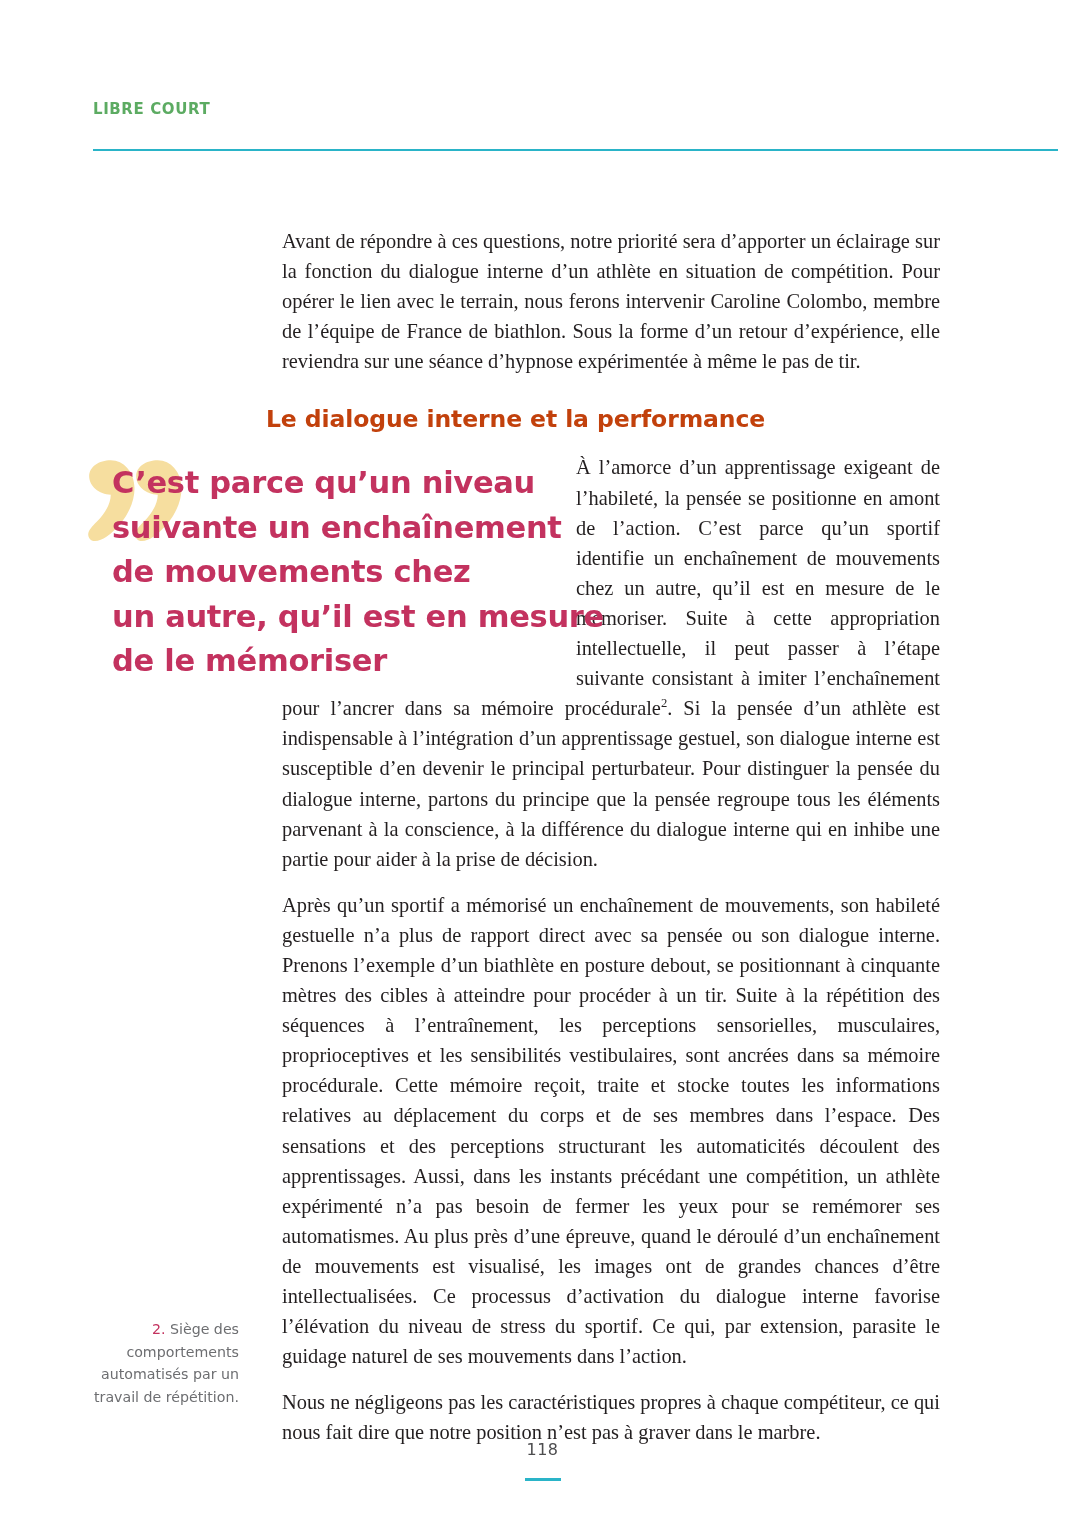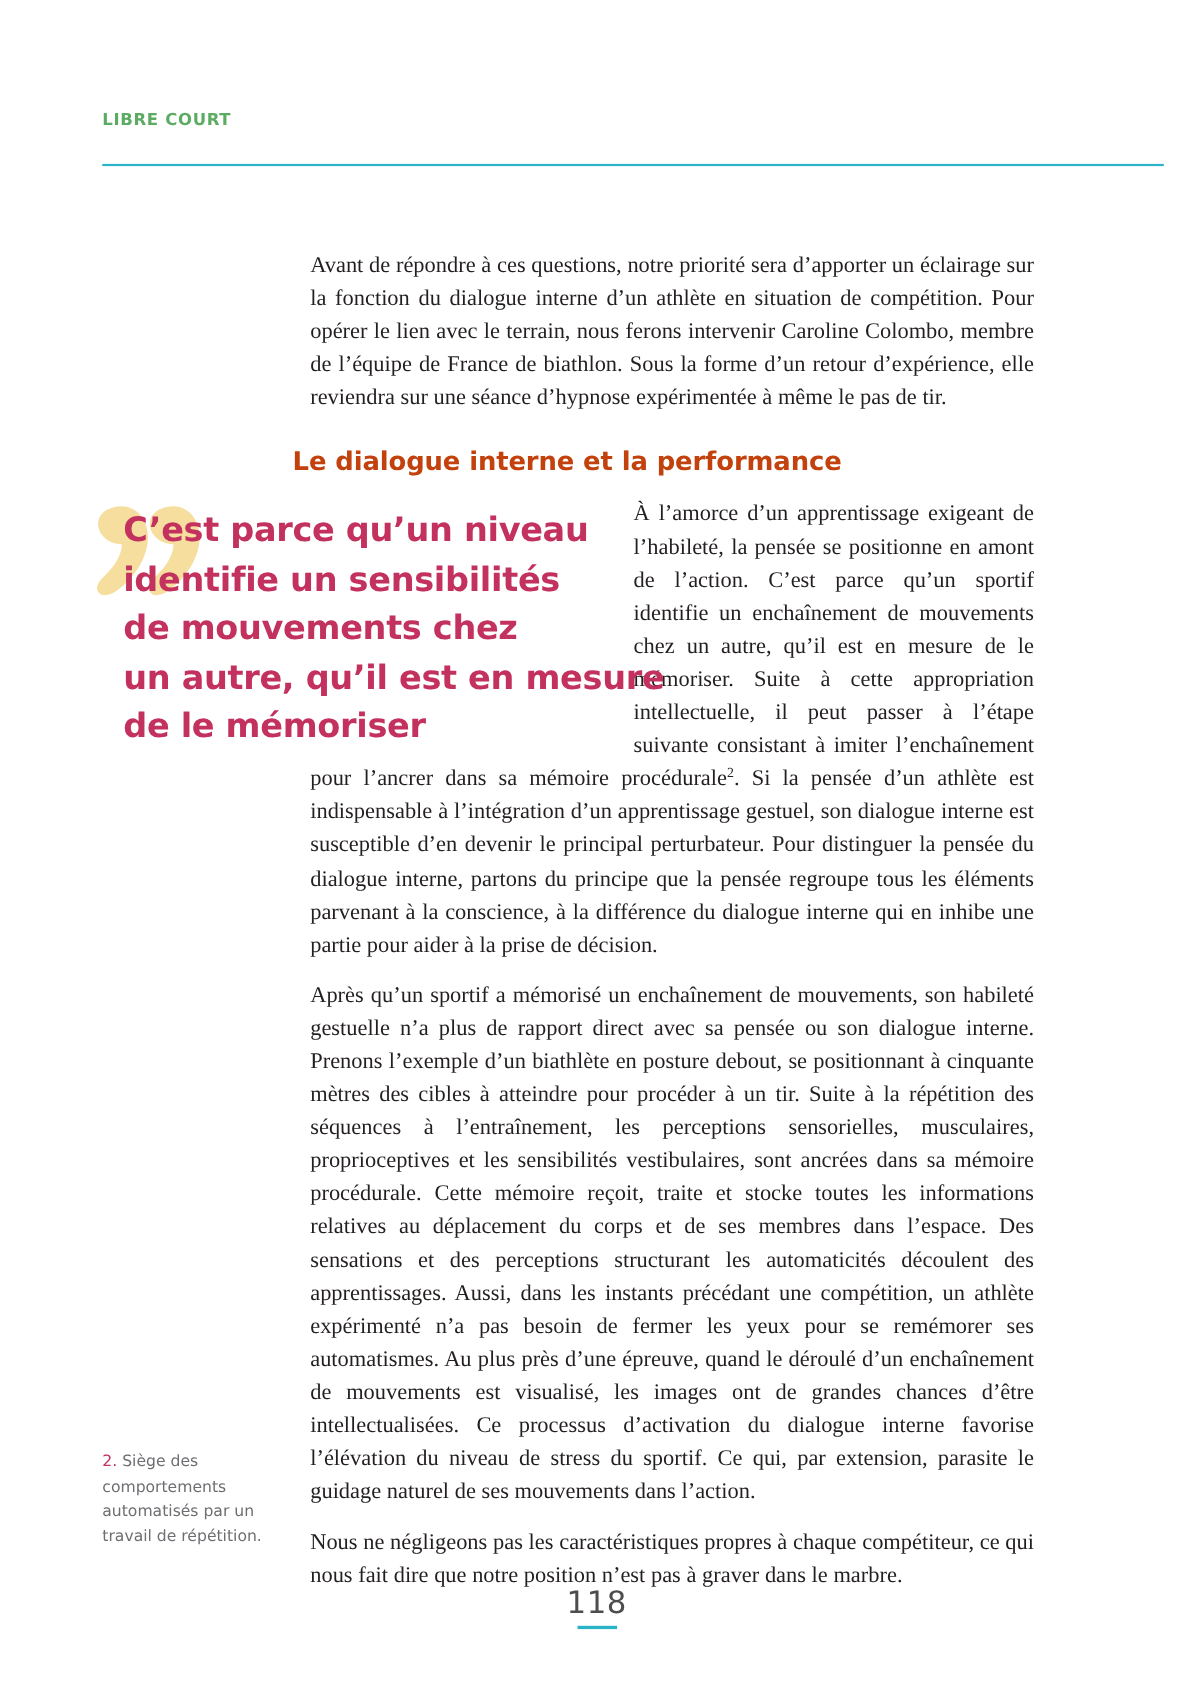--- a/index.html
+++ b/index.html
@@ -116,44 +116,44 @@
     color: #c3325f;
   }
   .pullquote-text .ln {
     display: block;
     white-space: nowrap;
   }
 
   
   .footnote {
     position: absolute;
-    left: 93px;
+    left: 79px;
     top: 1318px;
     width: 160px;
-    text-align: left;
+    text-align: right;
     font-family: "DejaVu Sans", sans-serif;
     font-size: 14.2px;
     line-height: 22.5px;
     color: #6d6e71;
   }
   .footnote .num {
     color: #c3325f;
   }
 
   
   .folio {
     position: absolute;
     left: 0;
     top: 1440px;
     width: 1085px;
     text-align: center;
   }
   .folio .num {
     font-family: "DejaVu Sans", sans-serif;
-    font-size: 28px;
+    font-size: 16px;
     color: #4d4d4f;
     letter-spacing: 0.5px;
   }
   .folio-rule {
     position: absolute;
     left: 50%;
     transform: translateX(-50%);
     top: 1478px;
     width: 36px;
     height: 2.5px;
@@ -175,21 +175,21 @@
 
     <h2 class="section">Le dialogue interne et la performance</h2>
 
     <div class="pullquote">
       <svg class="quote-mark" viewBox="0 0 96 102" aria-hidden="true">
         <path d="M22 2 C34 2 44 13 44 28 C44 45 33 62 18 73 C12 77 5 79 2 74 C-1 69 4 64 9 59 C17 51 22 42 22 34 C11 34 2 26 2 17 C2 8 11 2 22 2 Z" fill="#f6de9f" transform="translate(-1,0) scale(1.08)"></path>
         <path d="M22 2 C34 2 44 13 44 28 C44 45 33 62 18 73 C12 77 5 79 2 74 C-1 69 4 64 9 59 C17 51 22 42 22 34 C11 34 2 26 2 17 C2 8 11 2 22 2 Z" fill="#f6de9f" transform="translate(46,0) scale(1.08)"></path>
       </svg>
       <div class="pullquote-text">
         <span class="ln">C’est parce qu’un niveau</span>
-        <span class="ln">identifie un sensibilités</span>
+        <span class="ln">suivante un enchaînement</span>
         <span class="ln">de mouvements chez</span>
         <span class="ln">un autre, qu’il est en mesure</span>
         <span class="ln">de le mémoriser</span>
       </div>
     </div>
 
     <p class="body"><span>À l’amorce d’un apprentissage exigeant de l’habileté, la pensée se positionne en amont de l’action. C’est parce qu’un sportif identifie un enchaînement de mouvements chez un autre, qu’il est en mesure de le mémoriser. Suite à cette appropriation intellectuelle, il peut passer à l’étape suivante consistant à imiter l’enchaînement pour l’ancrer dans sa mémoire procédurale</span><sup class="fn">2</sup><span>. Si la pensée d’un athlète est indispensable à l’intégration d’un apprentissage gestuel, son dialogue interne est susceptible d’en devenir le principal perturbateur. Pour distinguer la pensée du dialogue interne, partons du principe que la pensée regroupe tous les éléments parvenant à la conscience, à la différence du dialogue interne qui en inhibe une partie pour aider à la prise de décision.</span></p>
 
 
     <p class="body">Après qu’un sportif a mémorisé un enchaînement de mouvements, son habileté gestuelle n’a plus de rapport direct avec sa pensée ou son dialogue interne. Prenons l’exemple d’un biathlète en posture debout, se positionnant à cinquante mètres des cibles à atteindre pour procéder à un tir. Suite à la répétition des séquences à l’entraînement, les perceptions sensorielles, musculaires, proprioceptives et les sensibilités vestibulaires, sont ancrées dans sa mémoire procédurale. Cette mémoire reçoit, traite et stocke toutes les informations relatives au déplacement du corps et de ses membres dans l’espace. Des sensations et des perceptions structurant les automaticités découlent des apprentissages. Aussi, dans les instants précédant une compétition, un athlète expérimenté n’a pas besoin de fermer les yeux pour se remémorer ses automatismes. Au plus près d’une épreuve, quand le déroulé d’un enchaînement de mouvements est visualisé, les images ont de grandes chances d’être intellectualisées. Ce processus d’activation du dialogue interne favorise l’élévation du niveau de stress du sportif. Ce qui, par extension, parasite le guidage naturel de ses mouvements dans l’action.</p>

